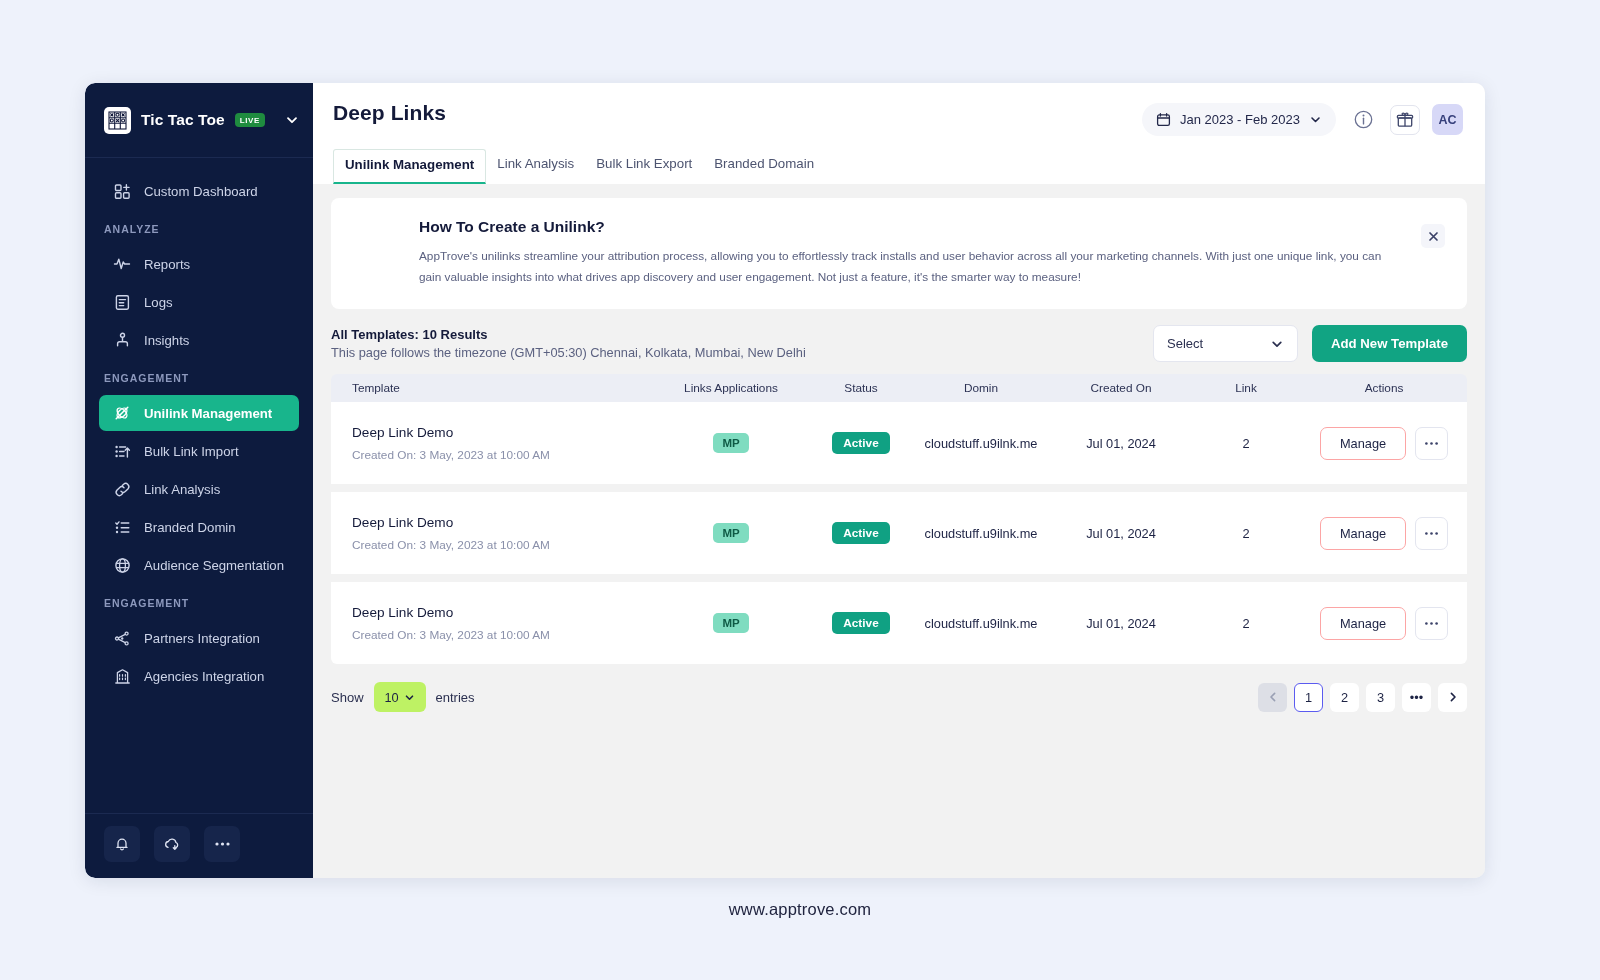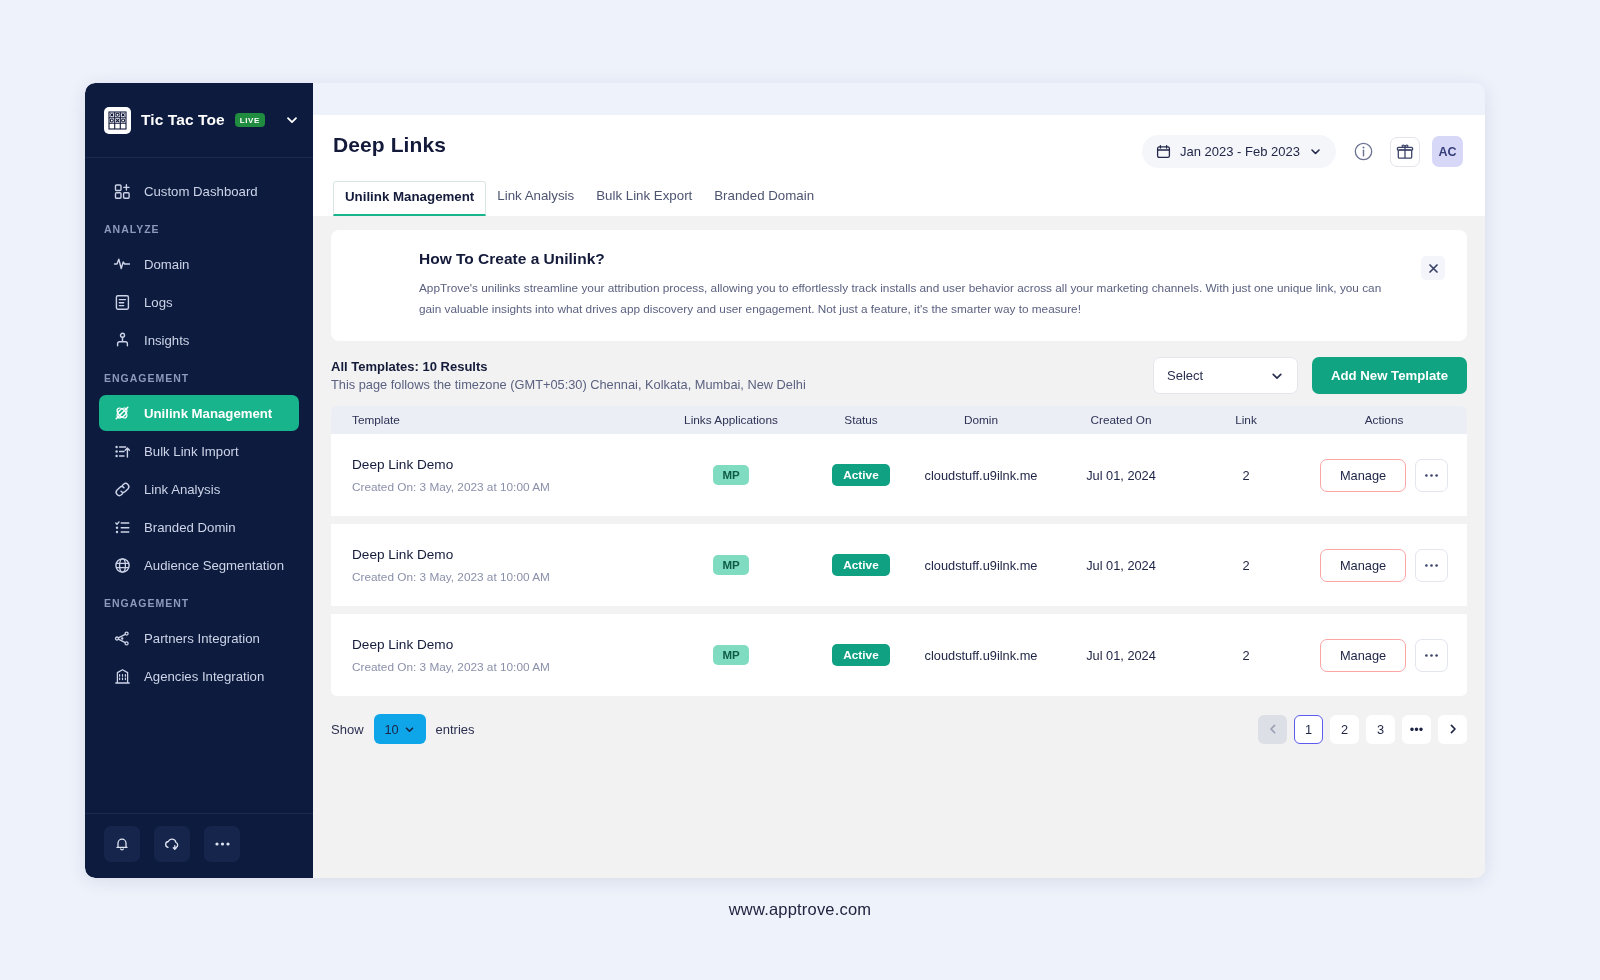--- a/index.html
+++ b/index.html
@@ -78,21 +78,20 @@
     background: #16254b;
     display: flex; align-items: center; justify-content: center;
     color: #dfe4f3; cursor: pointer;
   }
 
   
   .main {
     flex: 1 1 auto; background: #f2f2f2;
     display: flex; flex-direction: column;
     min-width: 0;
-    margin-top: 32px;
   }
   .topbar {
     background: #fff;
     padding: 18px 22px 0 20px;
     position: relative;
     flex: none;
   }
   .topbar-row { display: flex; align-items: flex-start; }
   .page-title { font-size: 21px; font-weight: bold; color: #141a3a; letter-spacing: .1px; }
   .top-right { margin-left: auto; display: flex; align-items: center; gap: 12px; padding-top: 2px; }
@@ -220,21 +219,21 @@
   }
 
   
   .pagebar {
     display: flex; align-items: center;
     padding: 18px 18px 0 18px;
     flex: none;
   }
   .showentries { display: flex; align-items: center; gap: 10px; font-size: 13px; color: #2b3050; }
   .show-select {
-    width: 52px; height: 30px; background: #0ea5e9; border-radius: 6px;
+    width: 52px; height: 30px; background: #bef264; border-radius: 6px;
     display: flex; align-items: center; justify-content: center; gap: 5px;
     font-size: 12.8px; color: #1d2344; cursor: pointer;
   }
   .pager { margin-left: auto; display: flex; align-items: center; gap: 7px; }
   .pbtn {
     min-width: 29px; height: 29px; border-radius: 6px;
     background: #fff; color: #1d2344; font-size: 12.8px;
     display: flex; align-items: center; justify-content: center; cursor: pointer;
     padding: 0 6px;
   }
@@ -297,21 +296,21 @@
         </div>
       </div>
 
       <div class="nav-section">ANALYZE</div>
       <div class="nav-item">
         <span class="ico">
           <svg width="18" height="18" viewBox="0 0 18 18">
               <path d="M1.5 9 H4 L5.8 4.2 L8.2 13.5 L10.2 7 L11.6 9 H16.5" fill="none" stroke="currentColor" stroke-width="1.4" stroke-linecap="round" stroke-linejoin="round"></path>
             </svg>
         </span>
-        <span>Domain</span>
+        <span>Reports</span>
       </div>
       <div class="nav-item">
         <span class="ico">
           <svg width="17" height="17" viewBox="0 0 17 17">
               <rect x="2.4" y="1.8" width="12" height="13.4" rx="1.4" fill="none" stroke="currentColor" stroke-width="1.4"></rect>
               <path d="M5.3 5.6 h6.2 M5.3 8.8 h4.4 M5.3 11.6 h4.4" stroke="currentColor" stroke-width="1.4" stroke-linecap="round"></path>
             </svg>
         </span>
         <span>Logs</span>
       </div>

